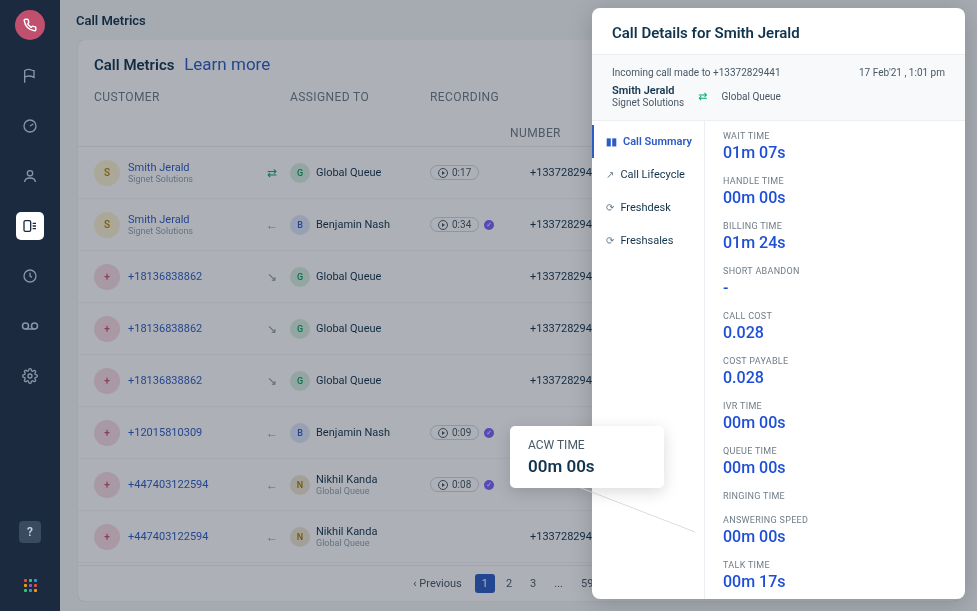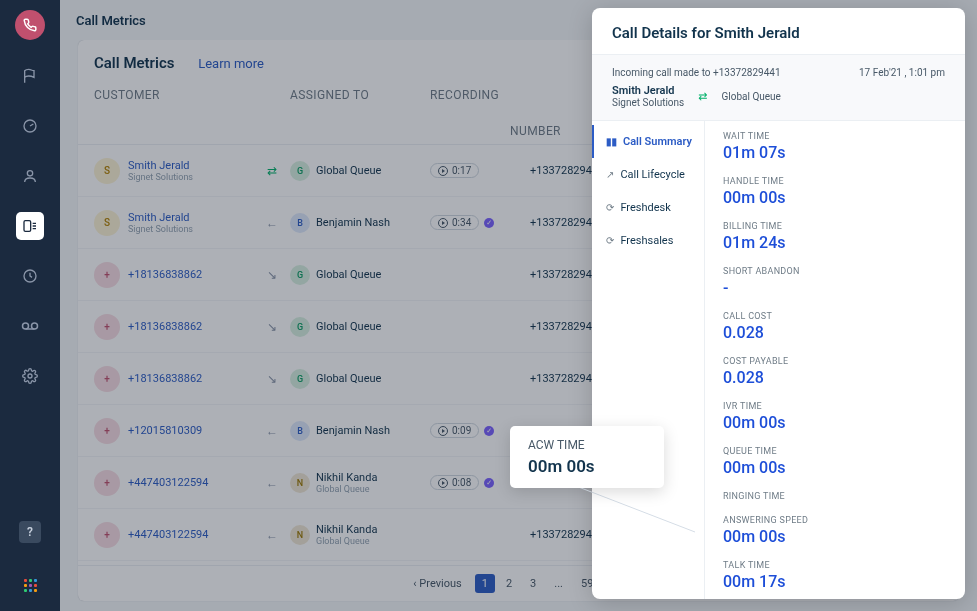--- a/index.html
+++ b/index.html
@@ -17,21 +17,21 @@
 .grid-icon span { width: 3px; height: 3px; border-radius: 1px; }
 
 
 .main { flex: 1; background: #f5f7f9; display: flex; flex-direction: column; position: relative; }
 .titlebar { height: 40px; display: flex; align-items: center; padding: 0 16px; font-size: 13px; font-weight: 600; color: #12344d; }
 .titlebar-right { margin-left: auto; font-size: 11px; color: #475867; }
 
 .content { flex: 1; padding: 0 18px 10px; overflow: hidden; }
 .card { background: #fff; border-radius: 6px; box-shadow: 0 0 1px rgba(24,50,71,.3); height: 100%; display:flex; flex-direction:column; position:relative; }
 .card-header { padding: 14px 16px 10px; font-size: 15px; font-weight: 600; color: #12344d; }
-.learn-more { font-size: 13px; font-weight: 400; color: #2c5cc5; margin-left: 20px; }
+.learn-more { font-size: 17px; font-weight: 400; color: #2c5cc5; margin-left: 6px; }
 .columns-row { display: flex; padding: 6px 16px; font-size: 12px; letter-spacing: .4px; color: #6f7c87; border-bottom: 1px solid #ebeff3; }
 .col-customer { width: 160px; }
 .col-assigned { width: 140px; }
 .col-recording { width: 80px; }
 .col-number { width: 120px; margin-top: 36px; }
 .col-other { width: 50px; }
 
 .rows { flex: 1; overflow: hidden; }
 .row { display: flex; align-items: center; padding: 12px 16px; border-bottom: 1px solid #f3f5f7; font-size: 11px; color: #12344d; min-height: 52px; }
 .avatar { width: 26px; height: 26px; border-radius: 50%; display: flex; align-items: center; justify-content: center; font-size: 10px; font-weight: 500; margin-right: 8px; }

